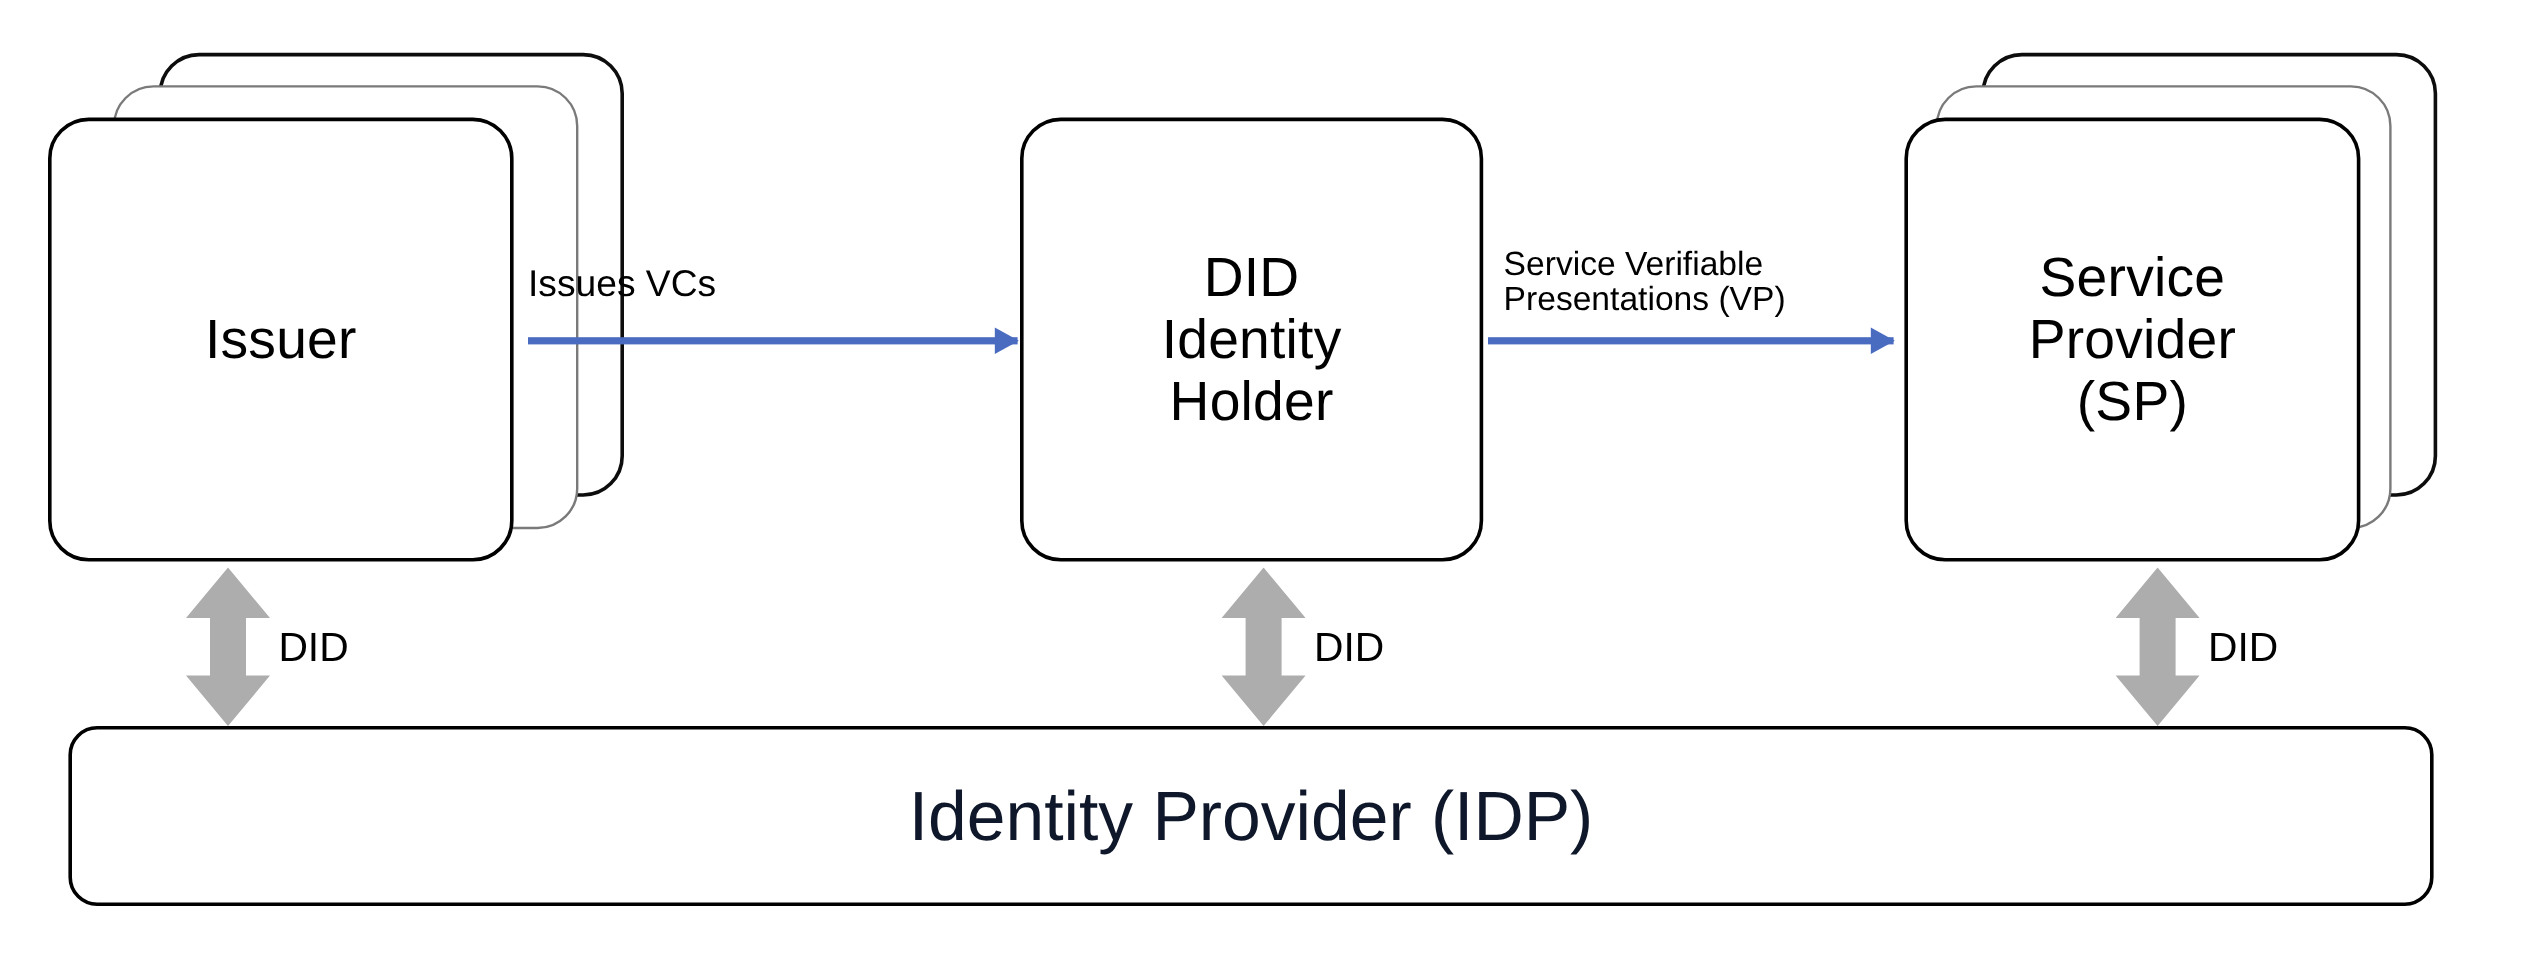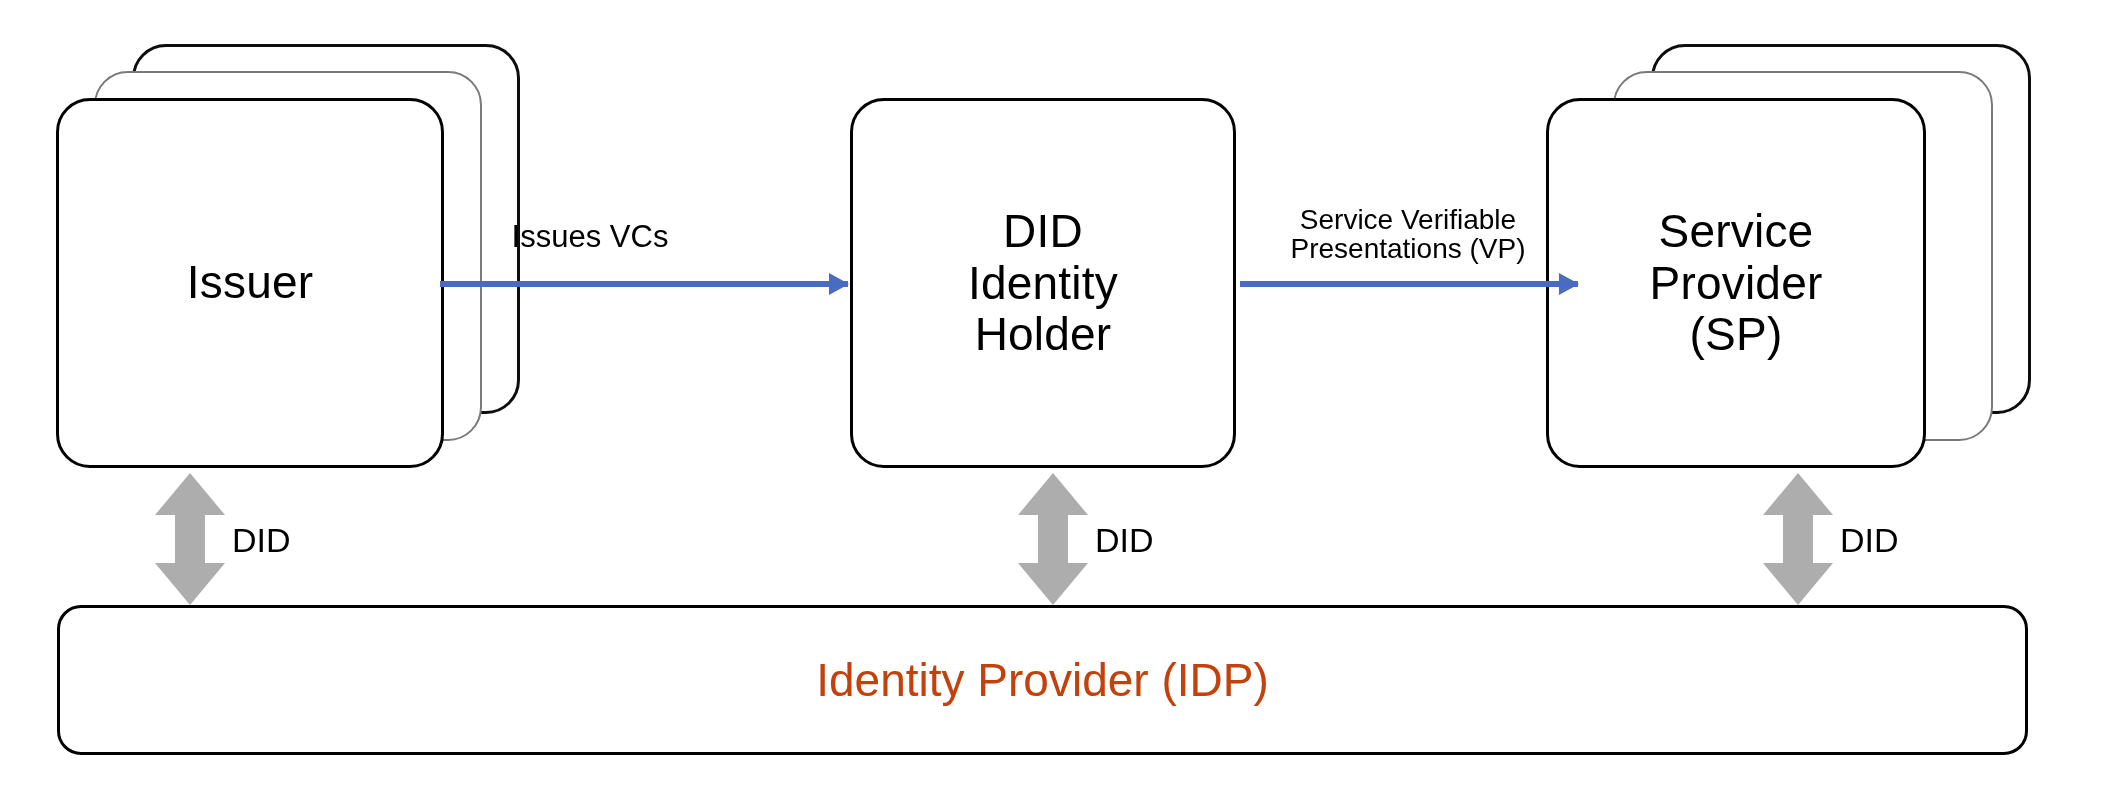--- a/index.html
+++ b/index.html
@@ -48,22 +48,22 @@
     position: absolute;
     background: #ffffff;
     border: 3px solid #000000;
     border-radius: 24px;
     box-sizing: border-box;
     display: flex;
     align-items: center;
     justify-content: center;
   }
   .idp-label {
-    font-size: 46px;
-    color: #c2410c;
+    font-size: 58px;
+    color: #0f172a;
     font-family: "Liberation Sans", sans-serif;
   }
 
   
   .h-arrow {
     position: absolute;
     height: 6px;
   }
   .h-arrow .shaft {
     position: absolute;
@@ -79,21 +79,21 @@
     top: 50%;
     transform: translateY(-50%);
     width: 0;
     height: 0;
     border-top: 11px solid transparent;
     border-bottom: 11px solid transparent;
     border-left: 20px solid #4a6cc0;
   }
   .h-label {
     position: absolute;
-    text-align: center;
+    text-align: left;
     color: #000000;
     white-space: pre-line;
   }
 
   
   .v-arrow {
     position: absolute;
   }
   .v-arrow svg { display: block; }
 
@@ -106,37 +106,37 @@
   }
 </style>
 </head>
 <body>
 
 <div id="canvas">
 
   <div>
     <div class="card back" style="left:132px; top:44px;  width:388px; height:370px;"></div>
     <div class="card middle" style="left:94px;  top:71px;  width:388px; height:370px;"></div>
-    <div class="card front" style="left:56px;  top:98px;  width:388px; height:370px;padding-left:23px;">
+    <div class="card front" style="left:40px;  top:98px;  width:388px; height:370px;padding-left:23px;">
       <div class="card-label">Issuer</div>
     </div>
   </div>
 
   <div>
     <div class="card front" style="left:850px; top:98px; width:386px; height:370px;">
       <div class="card-label">DID
 Identity
 Holder</div>
     </div>
   </div>
 
   <div>
     <div class="card back" style="left:1651px; top:44px;  width:380px; height:370px;"></div>
     <div class="card middle" style="left:1613px; top:71px;  width:380px; height:370px;"></div>
-    <div class="card front" style="left:1546px; top:98px;  width:380px; height:370px;">
+    <div class="card front" style="left:1587px; top:98px;  width:380px; height:370px;">
         <div class="card-label">Service
 Provider
 (SP)</div>
     </div>
   </div>
 
   <div class="h-arrow" style="left:440px; top:281px; width:408px;">
     <div class="shaft"></div>
     <div class="head"></div>
   </div>

